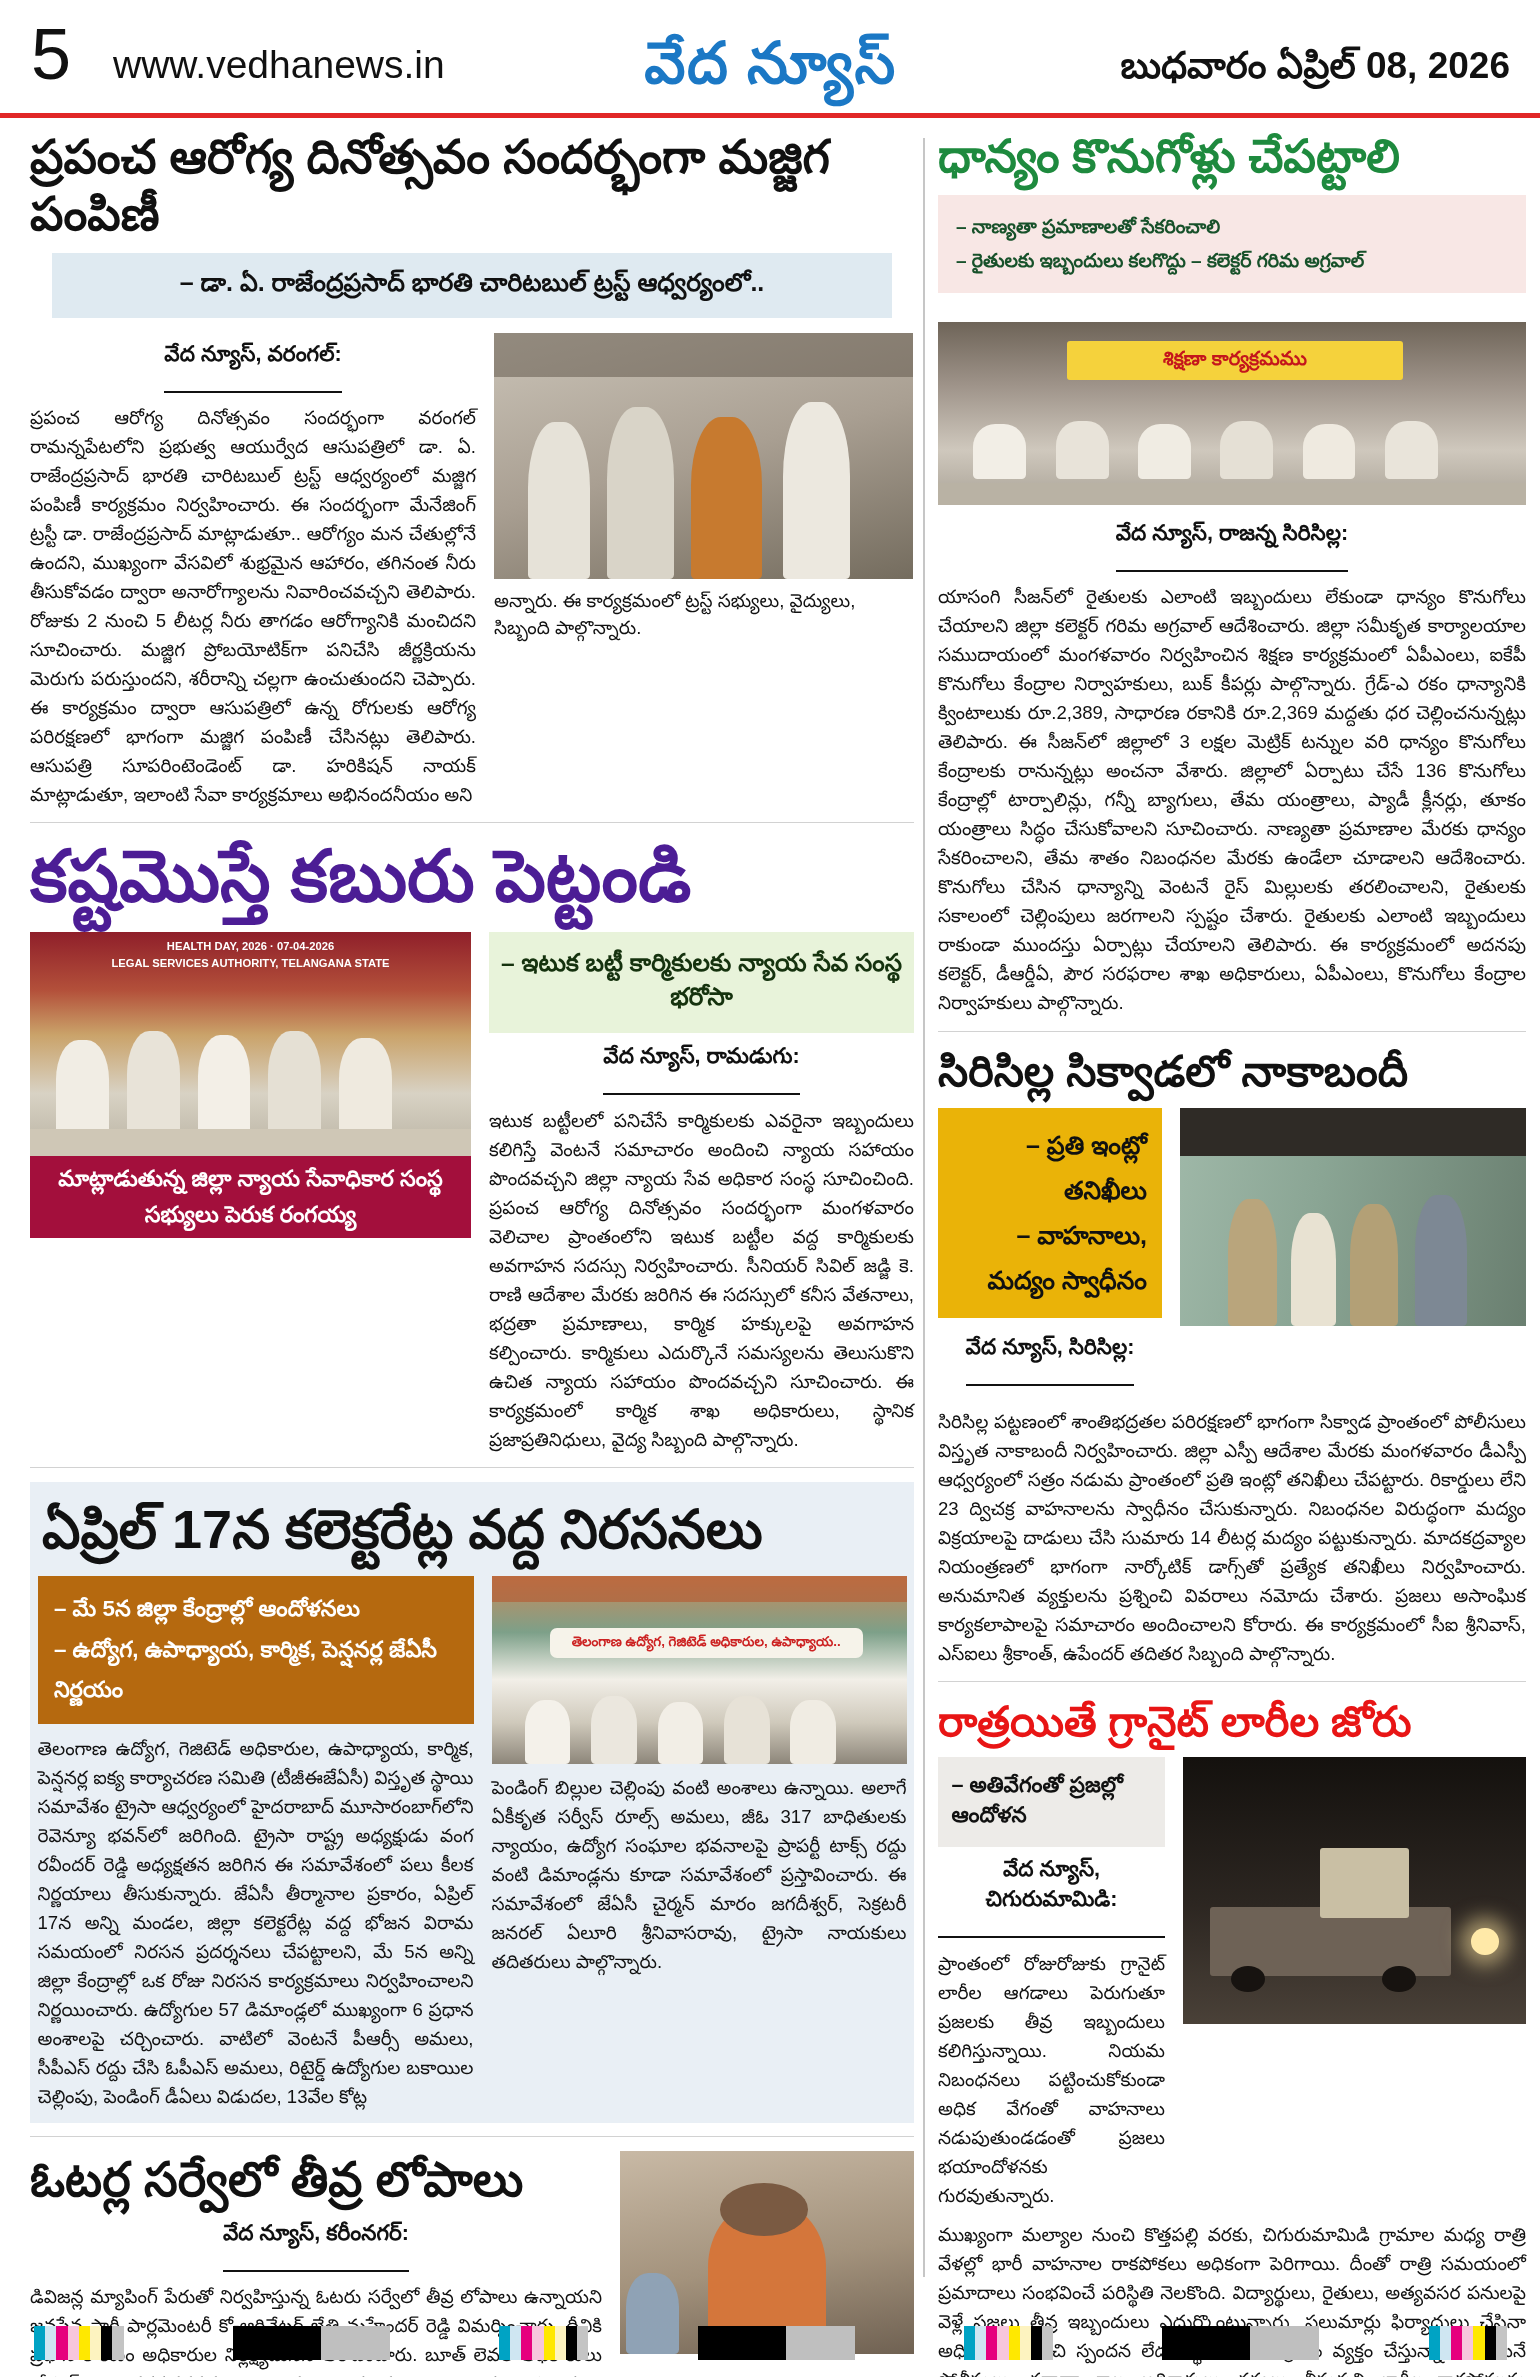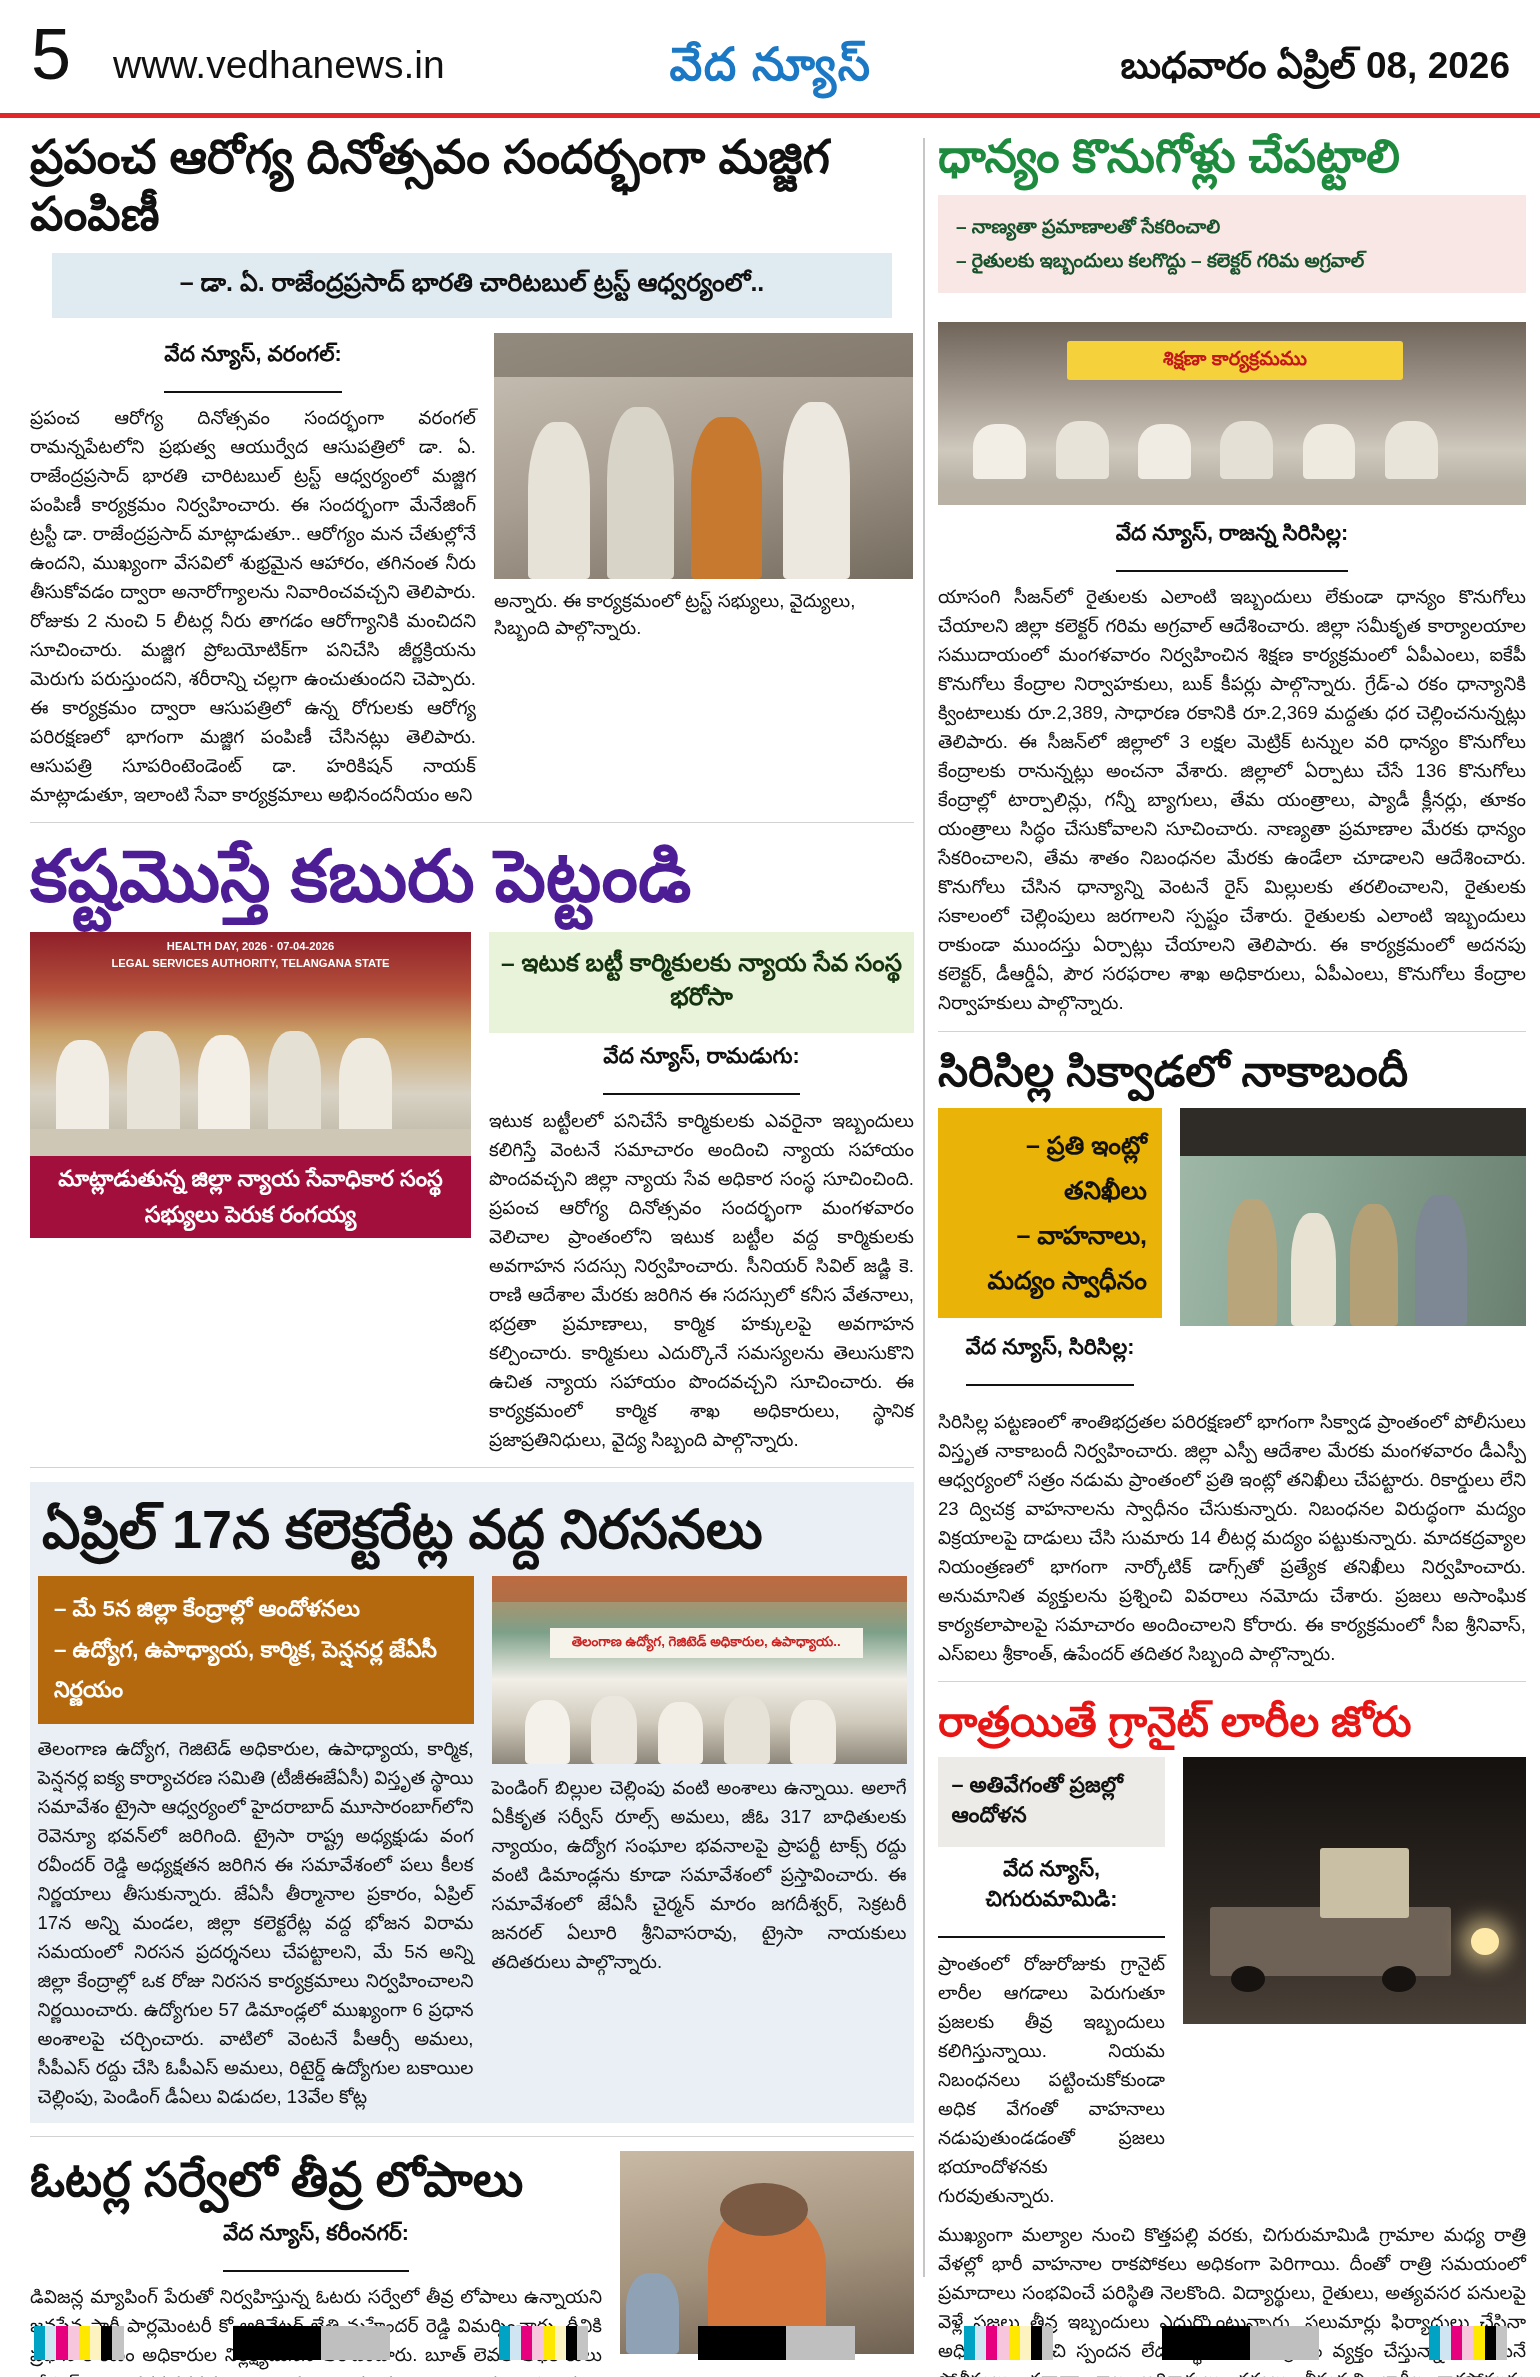--- a/index.html
+++ b/index.html
@@ -2,21 +2,21 @@
 <html style="font-size:12px"><head>
 <meta charset="utf-8">
 <style>
   html,body{margin:0;padding:0;background:#fff;}
   .page{position:relative;width:1541px;height:2377px;background:#fff;overflow:hidden;
         font-family:"Liberation Sans","DejaVu Sans",sans-serif;color:#111;}
   
   .header{position:absolute;top:18px;left:31px;right:31px;height:83px;}
   .pgnum{position:absolute;left:0;top:0;font-size:72px;font-weight:400;line-height:1;}
   .website{position:absolute;left:82px;top:25px;font-size:39px;font-weight:400;}
-  .masthead{position:absolute;left:50%;transform:translateX(-50%);top:19px;font-size:46px;
+  .masthead{position:absolute;left:50%;transform:translateX(-50%);top:11px;font-size:58px;
             font-weight:800;color:#1b78c5;letter-spacing:1.5px;}
   .pdate{position:absolute;right:0;top:27px;font-size:37px;font-weight:700;}
   .red-rule{position:absolute;top:113px;left:0;width:100%;height:5.2px;background:#e12727;}
   
   .left-col{position:absolute;left:30px;top:128px;width:884px;}
   .right-col{position:absolute;left:938px;top:128px;width:588px;}
   .v-divider{position:absolute;left:923px;top:138px;width:1.5px;height:2139px;background:#c6c6c6;}
   .sep{border:none;border-top:1.5px solid #d2d2d2;margin:13.4px 0;}
   
   .hl{font-weight:800;line-height:1.22;margin:0 0 10.4px 0;}
@@ -49,21 +49,21 @@
   .fig{border-radius:42% 42% 4.5px 4.5px;}
   .ph-a1{height:246px;background:linear-gradient(165deg,#cac3b7 0%,#a99f92 50%,#746c5e 100%);}
   .ph-a2{height:224px;background:linear-gradient(180deg,#8f1f2a 0%,#b3503a 26%,#caa36a 46%,#d8d2c4 72%,#b9b2a2 100%);}
   .ph-a3{height:188px;background:linear-gradient(180deg,#c98a5a 0%,#7da089 30%,#f2efe8 55%,#cfc9bb 78%,#8d867a 100%);}
   .ph-a4{height:203px;background:linear-gradient(170deg,#c8b9a5 0%,#a3927c 55%,#6f6152 100%);}
   .ph-r1{height:183px;background:linear-gradient(180deg,#6e6458 0%,#9f948a 35%,#cfc8bd 70%,#a9a296 100%);}
   .ph-r2{height:218px;background:linear-gradient(100deg,#9fb8a8 0%,#8aa594 40%,#6a7f70 100%);}
   .ph-r3{height:267px;background:linear-gradient(180deg,#14110e 0%,#2c2621 55%,#4a4138 100%);}
   .pbanner{position:absolute;font-weight:700;text-align:center;}
   .pb-a2{top:6px;left:10%;width:80%;color:#fff;font-size:11.2px;line-height:1.5;}
-  .pb-a3{top:52px;left:14%;width:74%;background:#f6f3ea;color:#c22;font-size:13.4px;padding:6px 3px;border-radius:0;}
+  .pb-a3{top:52px;left:14%;width:74%;background:#f6f3ea;color:#c22;font-size:13.4px;padding:6px 3px;border-radius:7px;}
   .pb-r1{top:19.4px;left:22%;width:56%;background:#f5d23c;color:#c4161c;font-size:19.4px;padding:6px 3px;border-radius:3px;}
   .maroon-cap{background:#a30f3c;color:#fff;font-weight:700;font-size:22.4px;text-align:center;
               padding:5px 12px;line-height:1.6;}
   
   .a3-wrap{background:#e9eff5;padding:4.5px 7.5px 12px 7.5px;}
   .r4-wrap{background:#f4efe7;padding:12px 13.4px 16.4px 13.4px;}
   
   .bars{position:absolute;left:34px;right:34px;top:2324px;height:37px;display:flex;
         align-items:center;justify-content:space-between;}
   .bargroup{display:flex;height:34px;}

